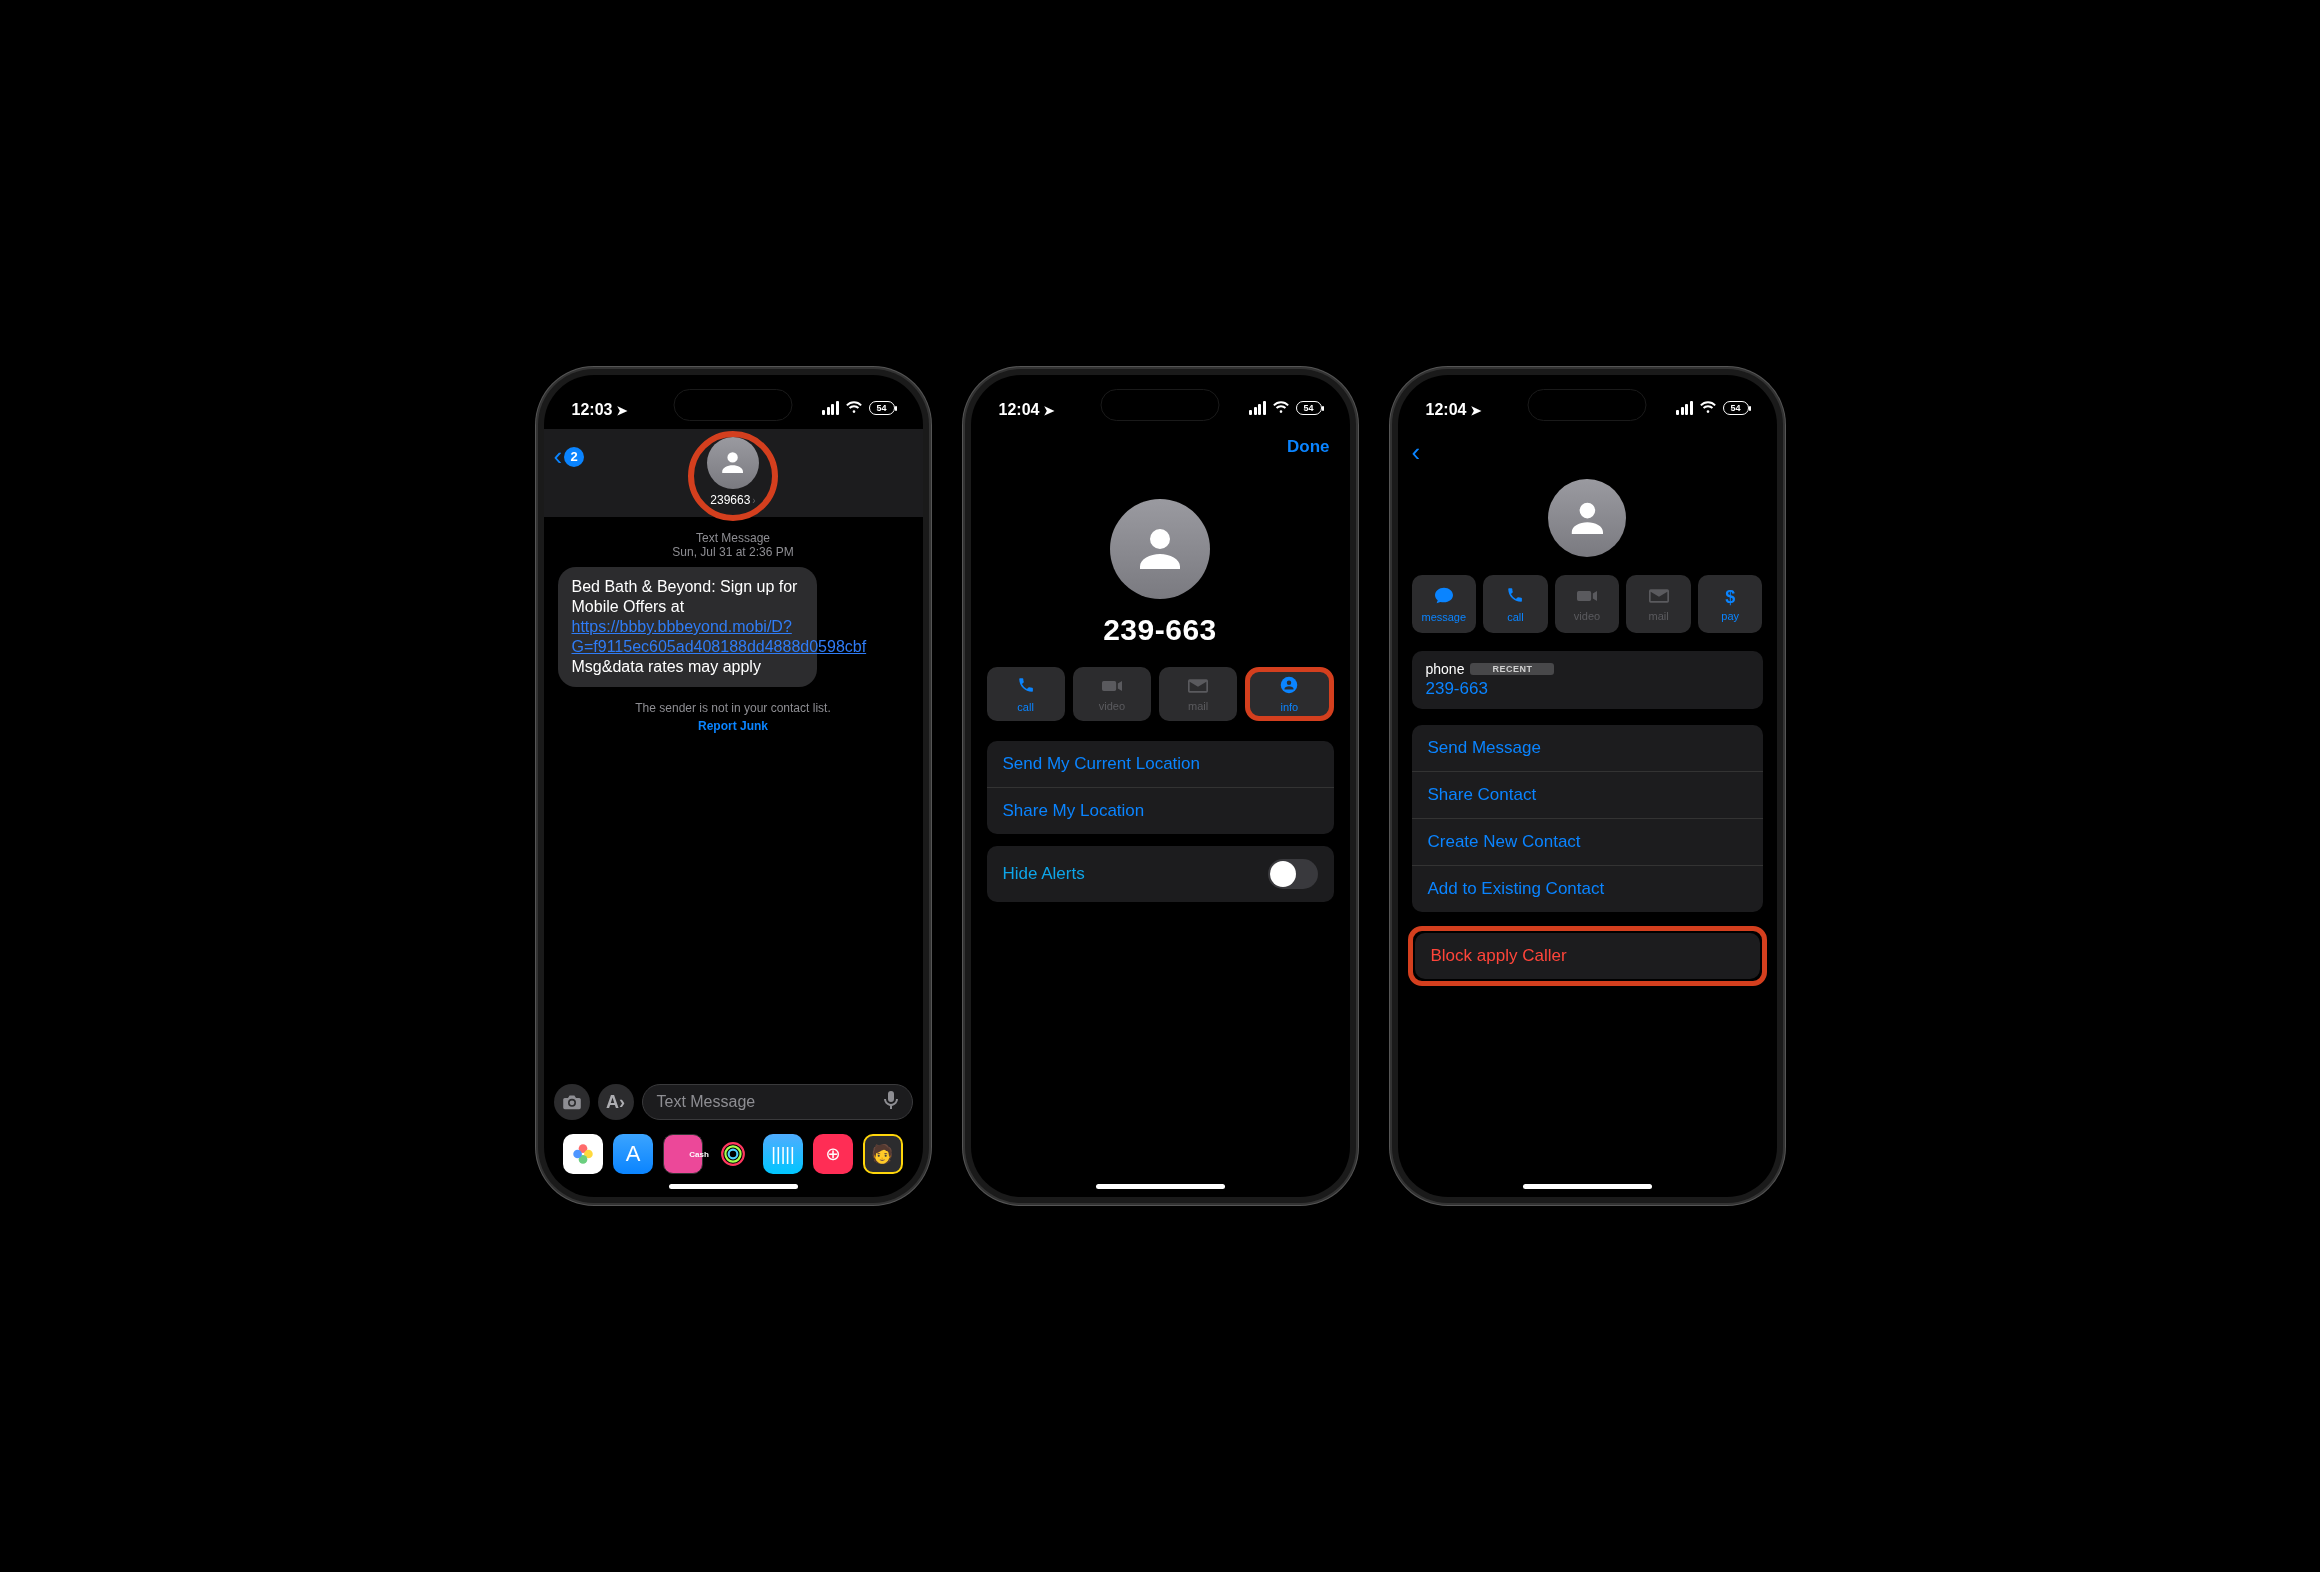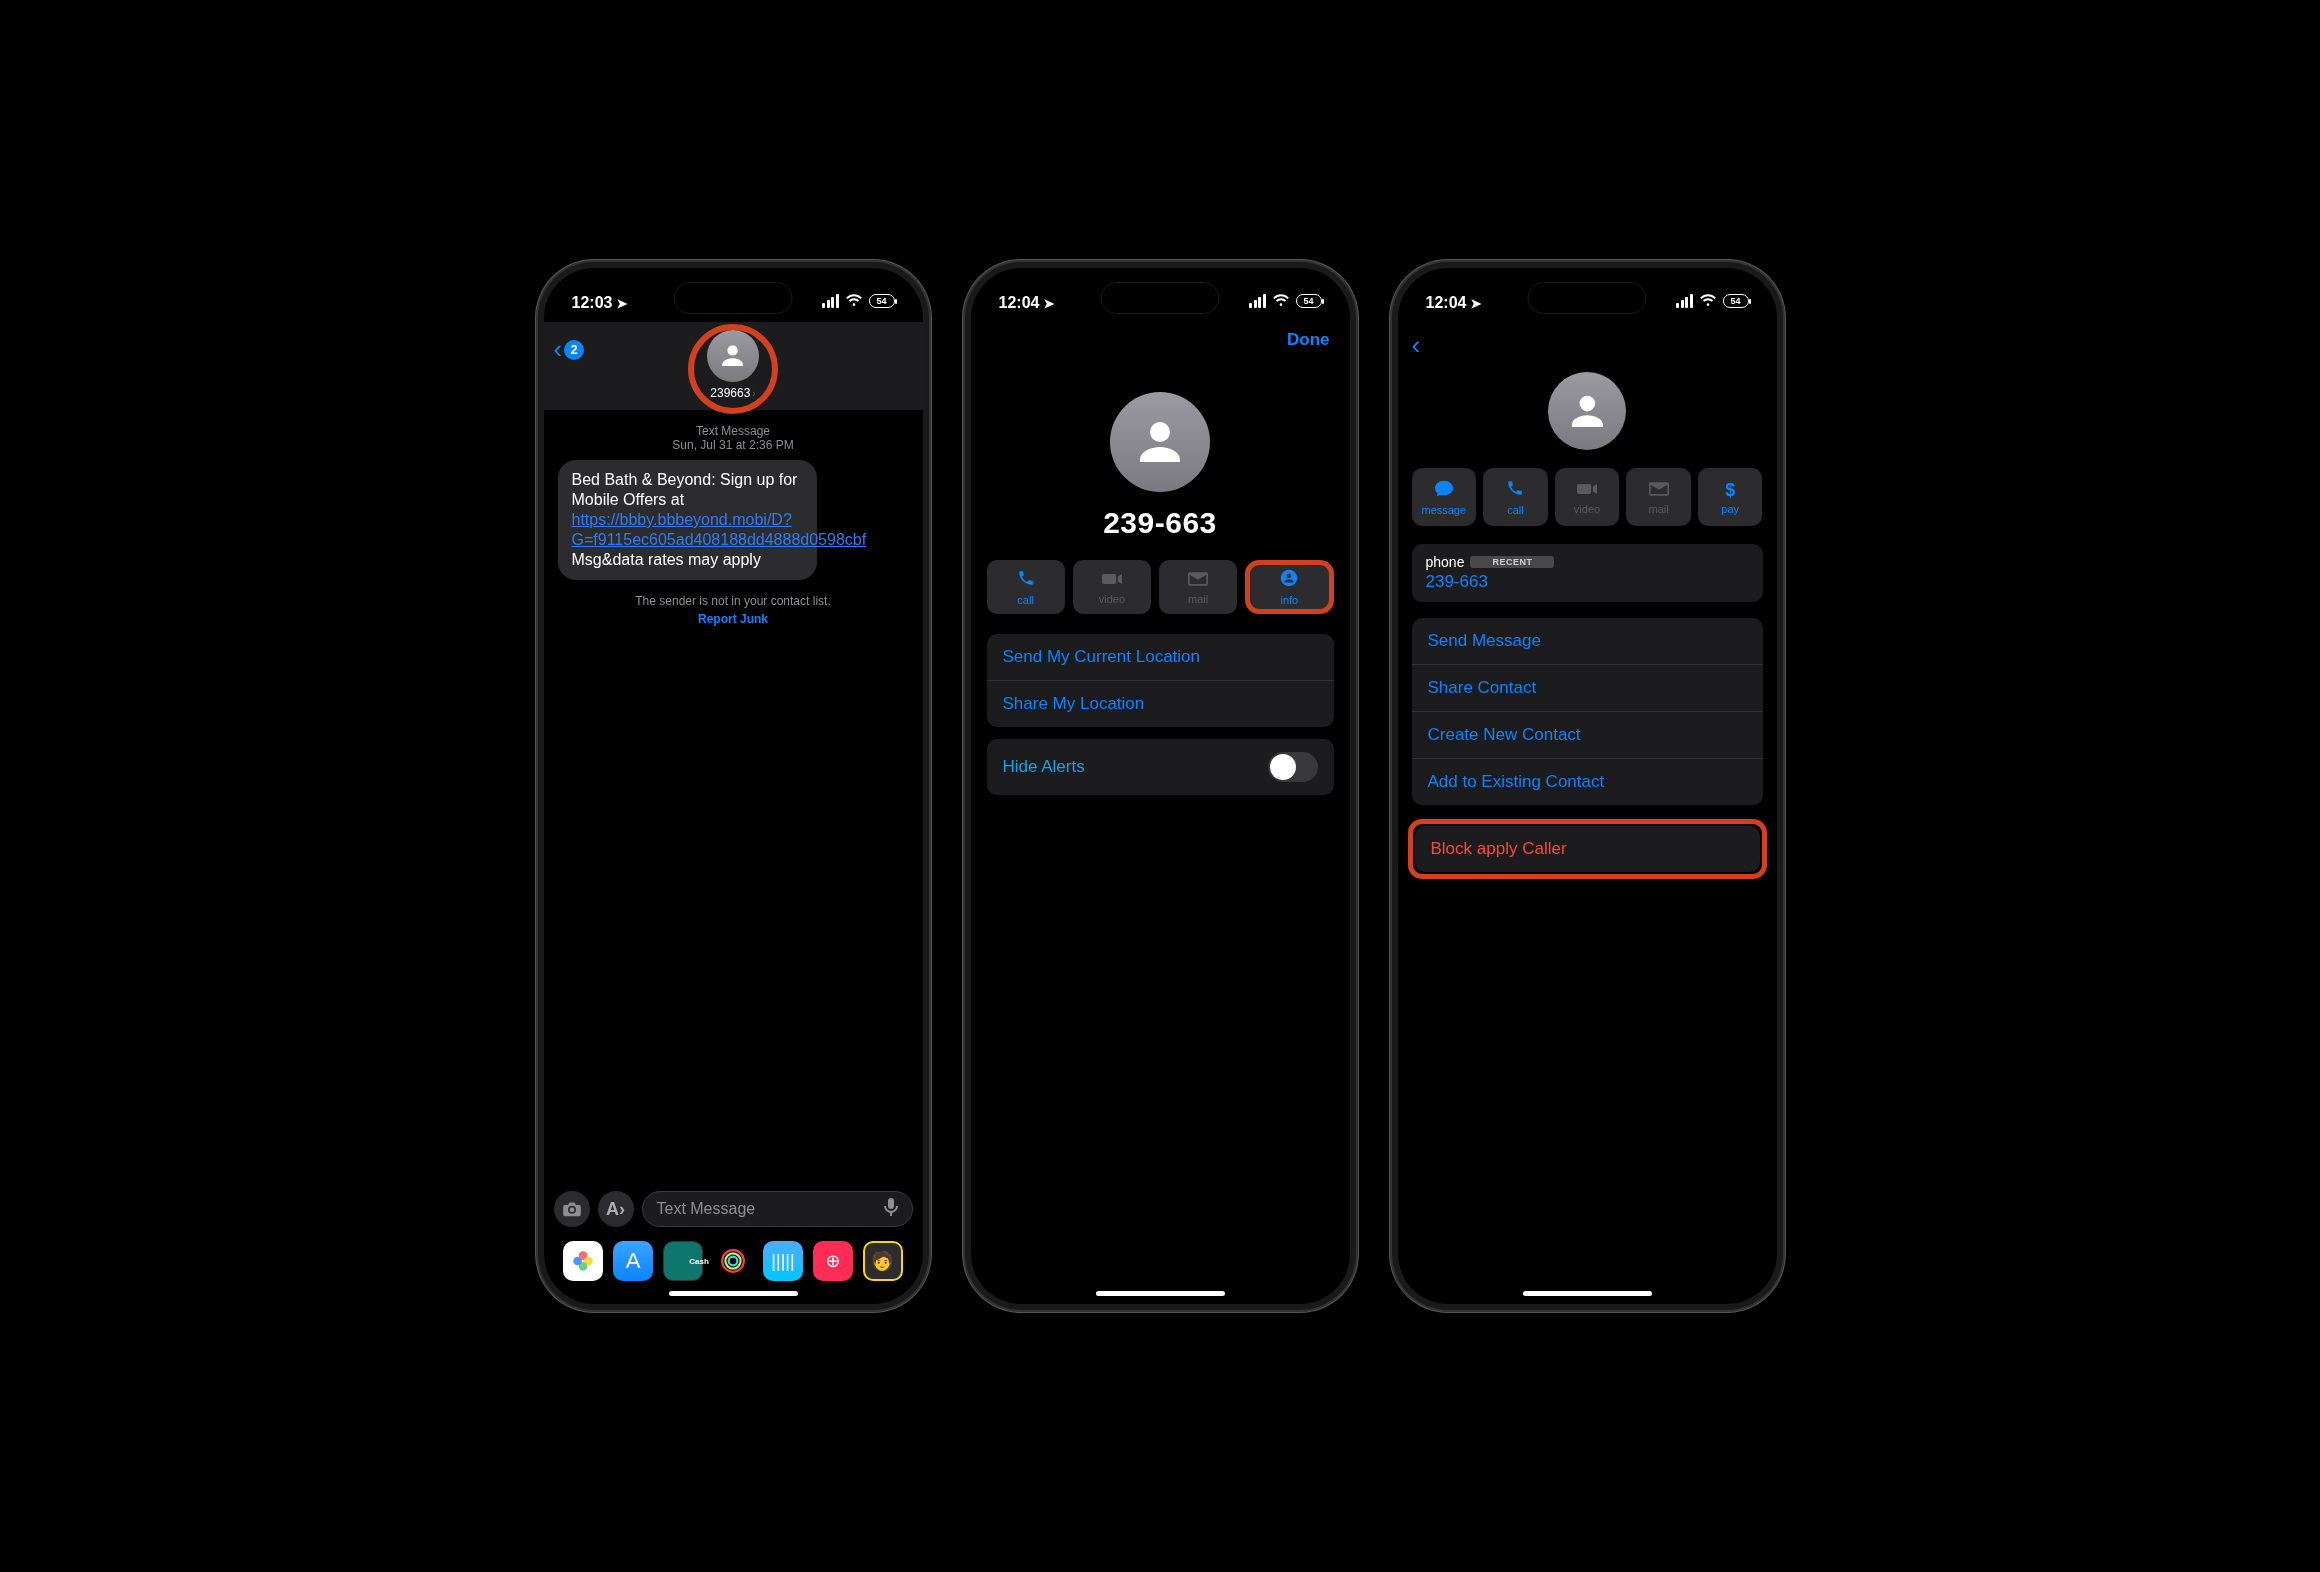--- a/index.html
+++ b/index.html
@@ -8,21 +8,21 @@
     font-family: -apple-system, "SF Pro Text", "Helvetica Neue", Arial, sans-serif;
     display: flex;
     justify-content: center;
     align-items: center;
     min-height: 100vh;
     gap: 36px;
     padding: 40px;
   }
   .phone {
     width: 391px;
-    height: 1048px;
+    height: 834px;
     background: #1a1a1a;
     border-radius: 56px;
     padding: 6px;
     box-shadow: 0 0 0 2px #333, 0 0 0 3px #555;
     position: relative;
   }
   .screen {
     width: 100%;
     height: 100%;
     background: #000;
@@ -223,21 +223,21 @@
         <svg width="26" height="26" viewBox="0 0 24 24">
             <circle cx="12" cy="7" r="4" fill="#ff6b6b"></circle>
             <circle cx="17" cy="12" r="4" fill="#ffd93d"></circle>
             <circle cx="12" cy="17" r="4" fill="#6bcf7f"></circle>
             <circle cx="7" cy="12" r="4" fill="#4d96ff"></circle>
           </svg>
       </div>
       <div class="dock-app" style="background:linear-gradient(#3ba4ff,#0a84ff);">
         <span style="color:#fff; font-size:22px; font-weight:300;">A</span>
       </div>
-      <div class="dock-app" style="background:#0f766e; border:0.5px solid #333; flex-direction:column;padding-left:32px;">
+      <div class="dock-app" style="background:#ec4899; border:0.5px solid #333; flex-direction:column;padding-left:32px;">
         <span style="color:#fff; font-size:14px;"></span>
         <span style="color:#fff; font-size:8px; font-weight:600;">Cash</span>
       </div>
       <div class="dock-app" style="background:#000;">
         <svg width="26" height="26" viewBox="0 0 24 24">
             <circle cx="12" cy="12" r="10" fill="none" stroke="#ff375f" stroke-width="2"></circle>
             <circle cx="12" cy="12" r="7" fill="none" stroke="#a6ff4d" stroke-width="2"></circle>
             <circle cx="12" cy="12" r="4" fill="none" stroke="#4dd2ff" stroke-width="2"></circle>
           </svg>
       </div>

